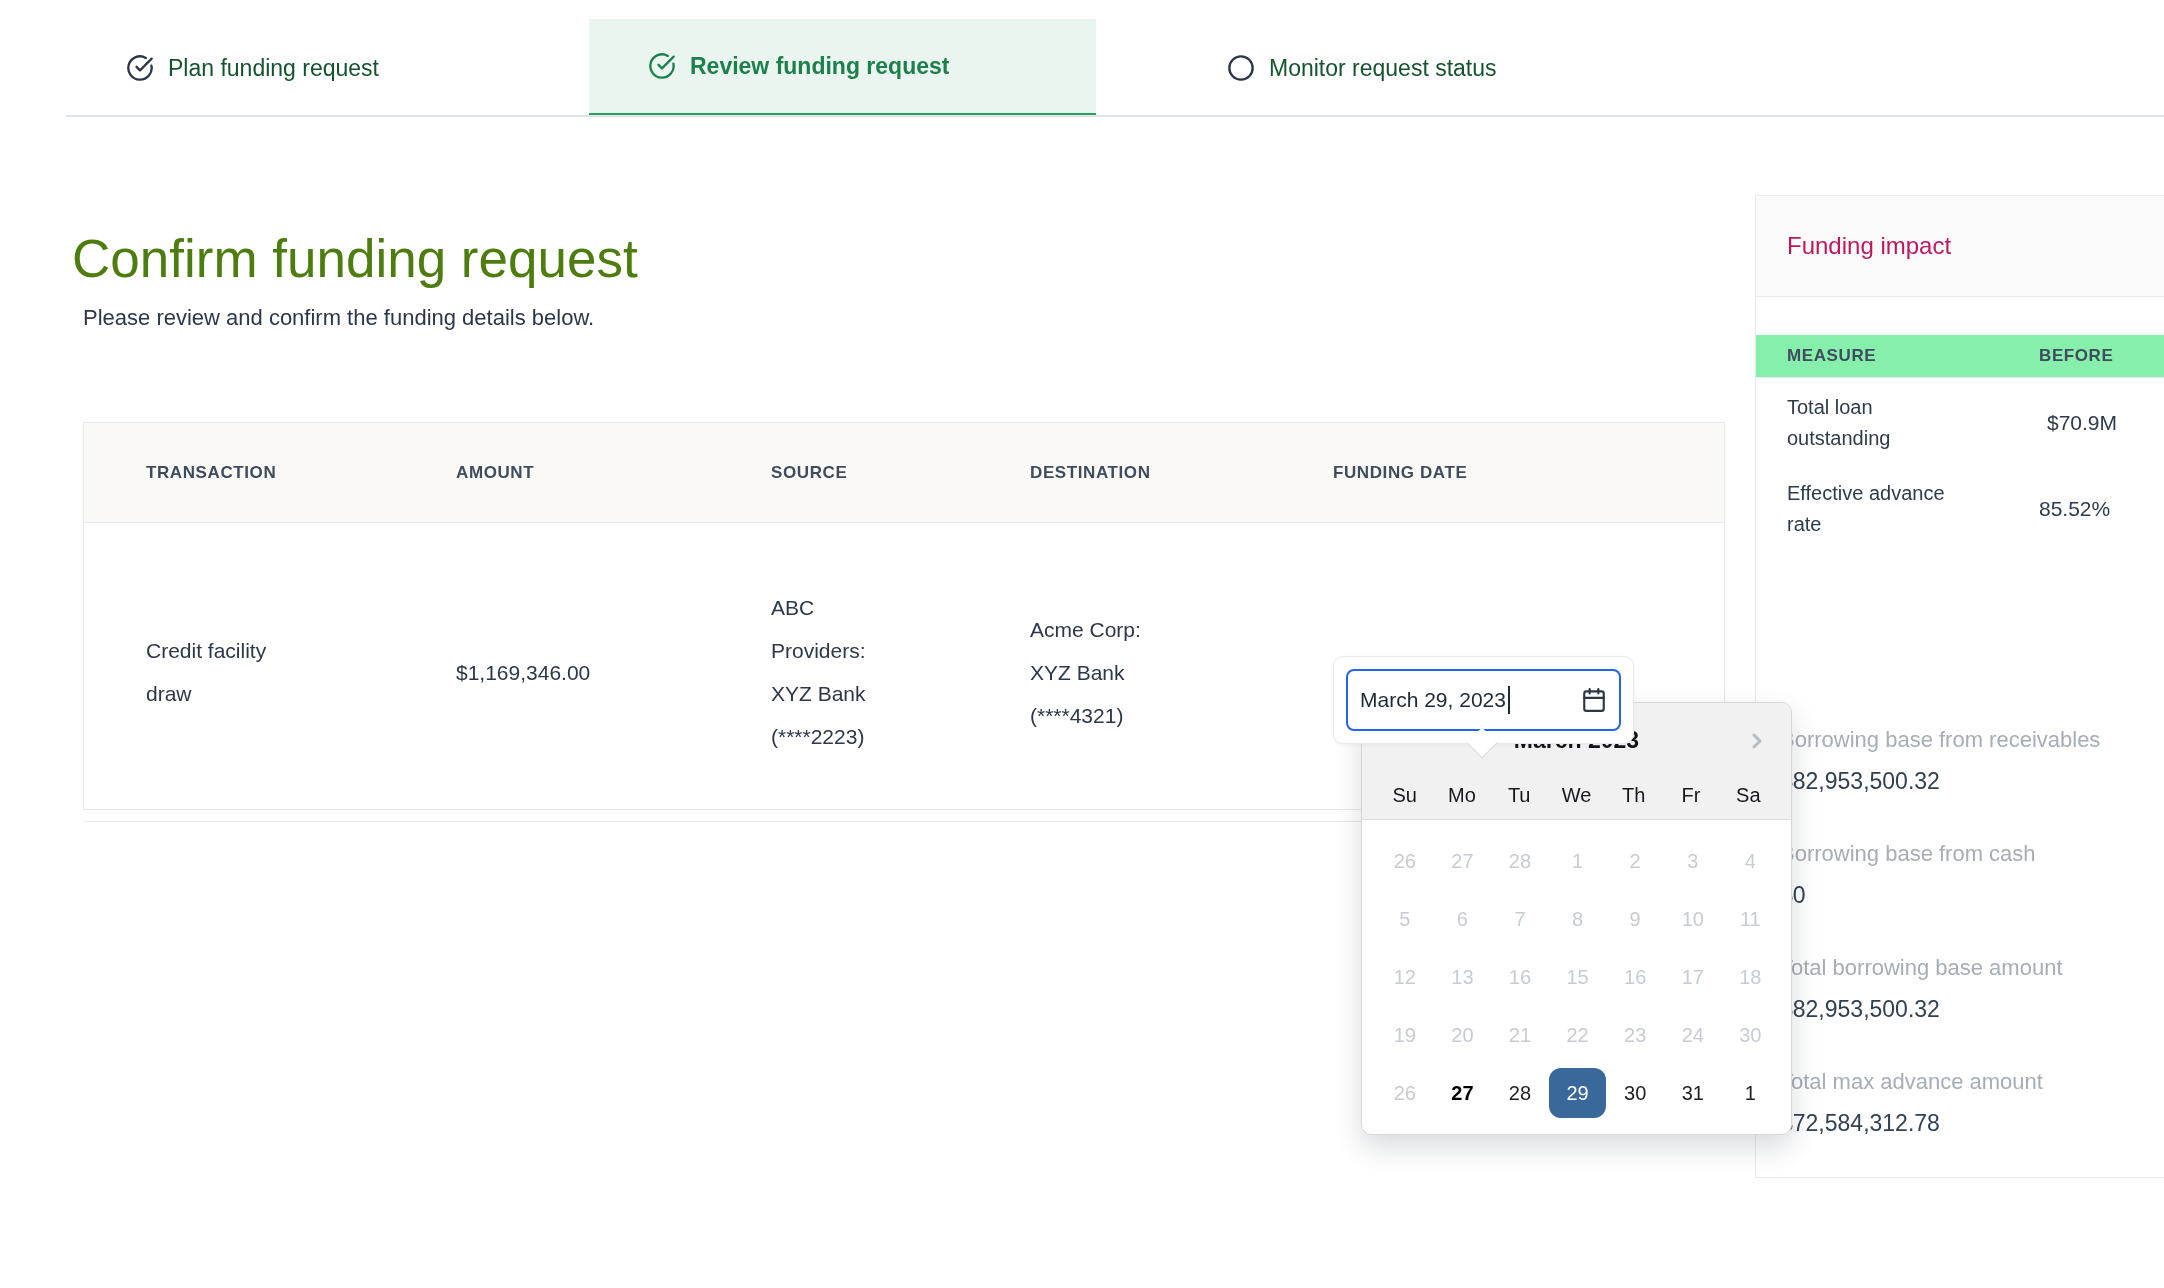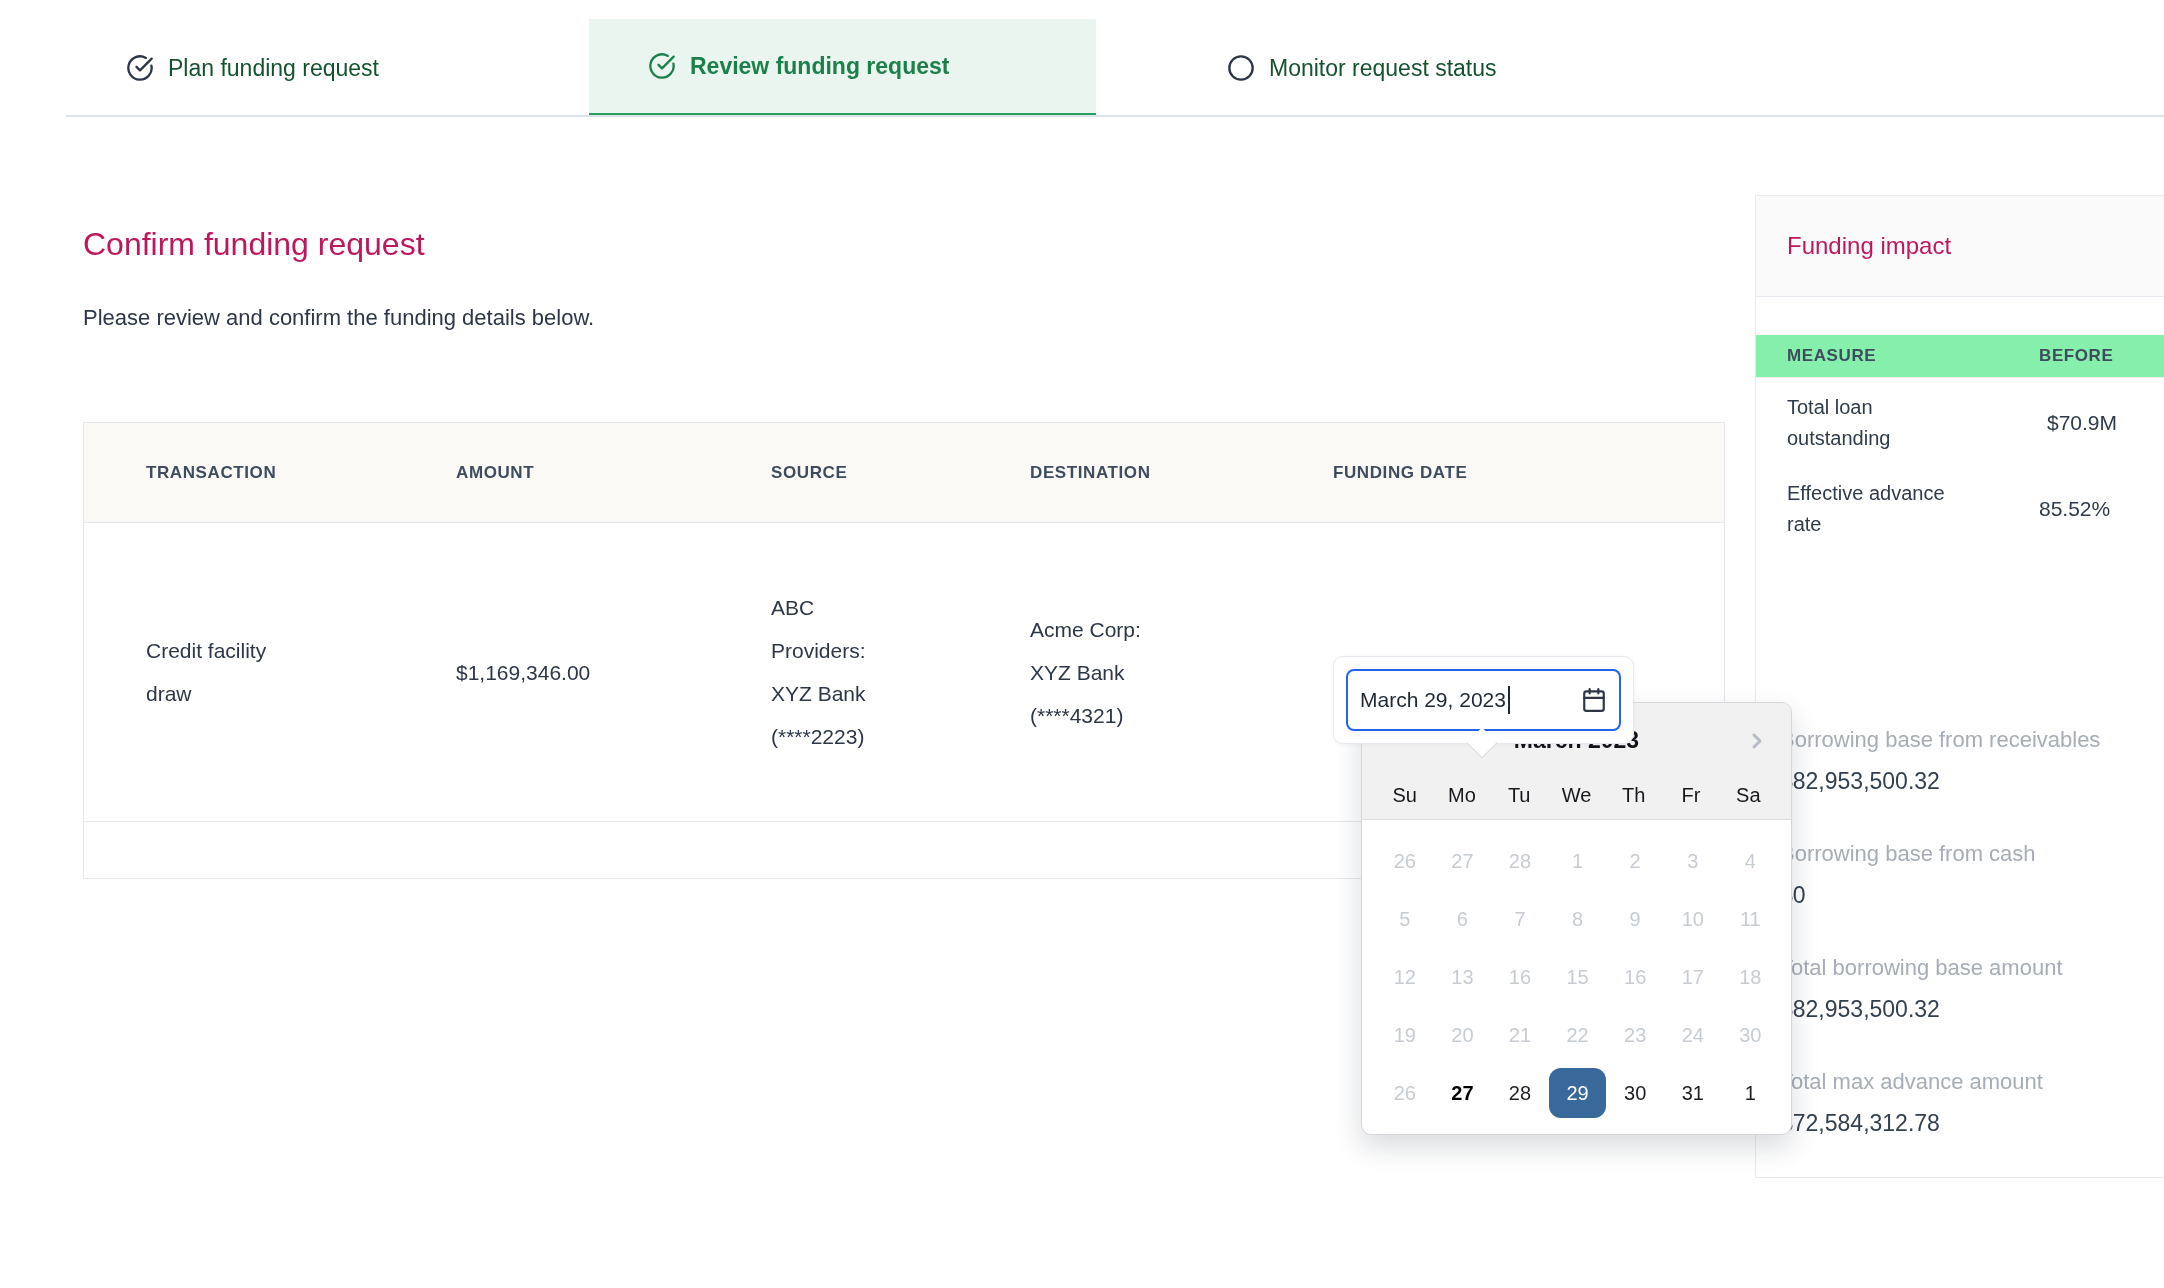--- a/index.html
+++ b/index.html
@@ -13,25 +13,25 @@
   .tabbar{position:absolute;left:0;top:0;width:2164px;height:117px;}
   .tabbar-rule{position:absolute;left:66px;right:0;bottom:0;height:2px;background:#dde3ea;}
   .tab{position:absolute;top:19px;height:98px;display:flex;align-items:center;box-sizing:border-box;
        font-size:23px;color:#14532d;cursor:pointer;}
   .tab .ticon{width:28px;height:28px;margin-right:14px;flex:0 0 auto;}
   .tab--plan{left:66px;width:523px;padding-left:60px;}
   .tab--review{left:589px;width:507px;padding-left:59px;background:#e9f5ee;
        border-bottom:4px solid #2aa05e;color:#1d7f4c;font-weight:700;}
   .tab--monitor{left:1096px;width:560px;padding-left:131px;}
   
-  .page-title{position:absolute;left:83px;top:198px;font-size:32px;line-height:50px;
-       font-weight:500;color:#be185d;}
+  .page-title{position:absolute;left:72px;top:198px;font-size:53px;line-height:50px;
+       font-weight:500;color:#4d7c0f;}
   .page-subtitle{position:absolute;left:83px;top:305px;font-size:22px;color:#2d3748;}
   
-  .review-table{position:absolute;left:83px;top:422px;width:1642px;height:457px;
+  .review-table{position:absolute;left:83px;top:422px;width:1642px;height:388px;
        border:1px solid #e5e7eb;box-sizing:border-box;background:#fff;}
   .trow{display:grid;grid-template-columns:310px 315px 259px 303px 1fr;}
   .trow > div{padding-left:62px;box-sizing:border-box;}
   .thead{height:99px;background:#faf9f6;border-bottom:1px solid #e5e7eb;align-items:center;
        font-size:17px;font-weight:700;letter-spacing:0.6px;color:#3f4c5e;}
   .tbody{height:298px;align-items:center;font-size:21px;line-height:43px;color:#2d3748;}
   .tfoot{height:57px;border-top:1px solid #e5e7eb;}
   .cell-transaction{max-width:210px;}
   .cell-source{max-width:190px;}
   .cell-destination{max-width:195px;}

